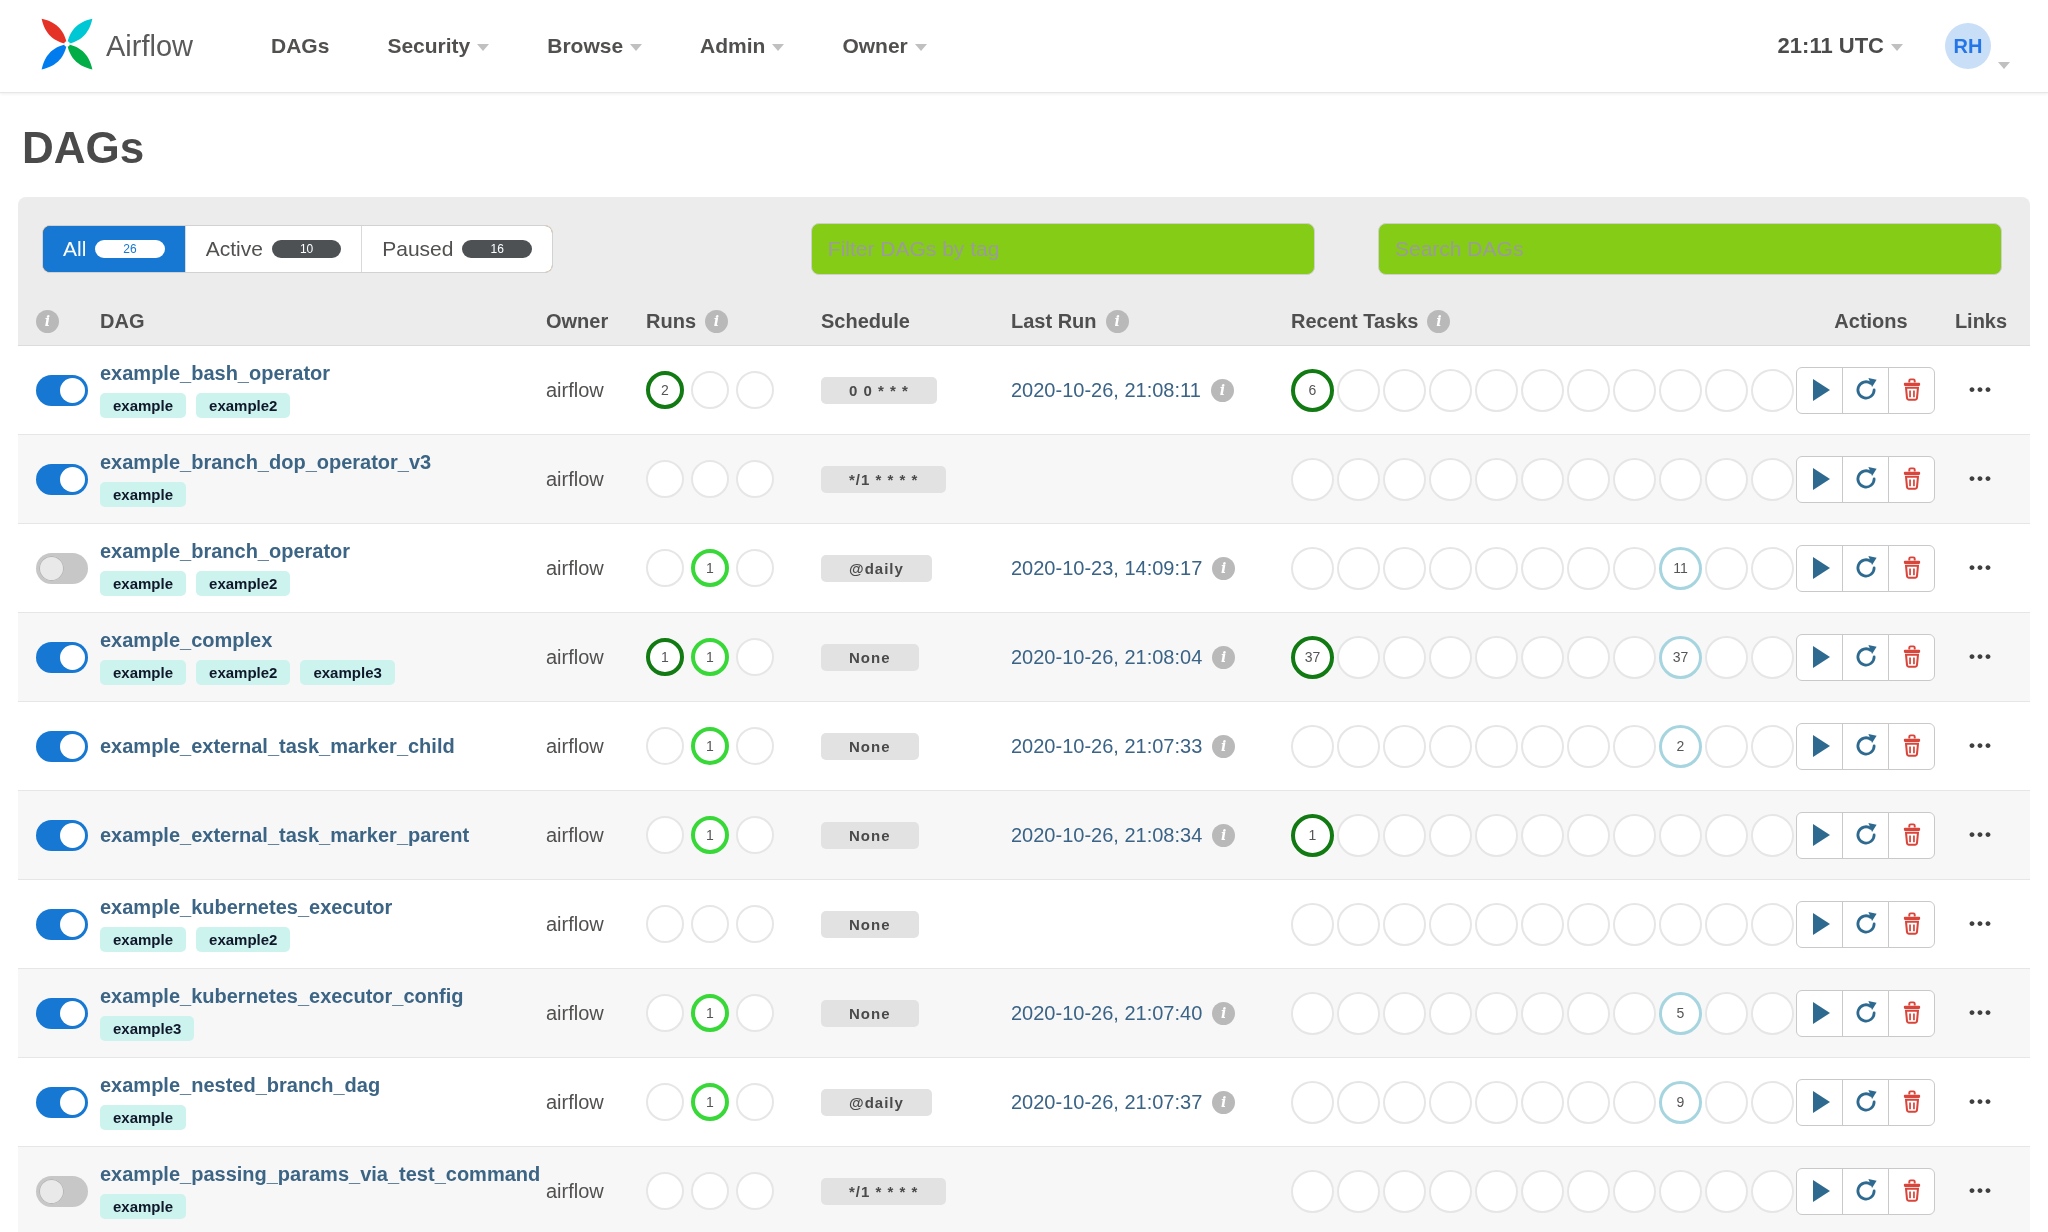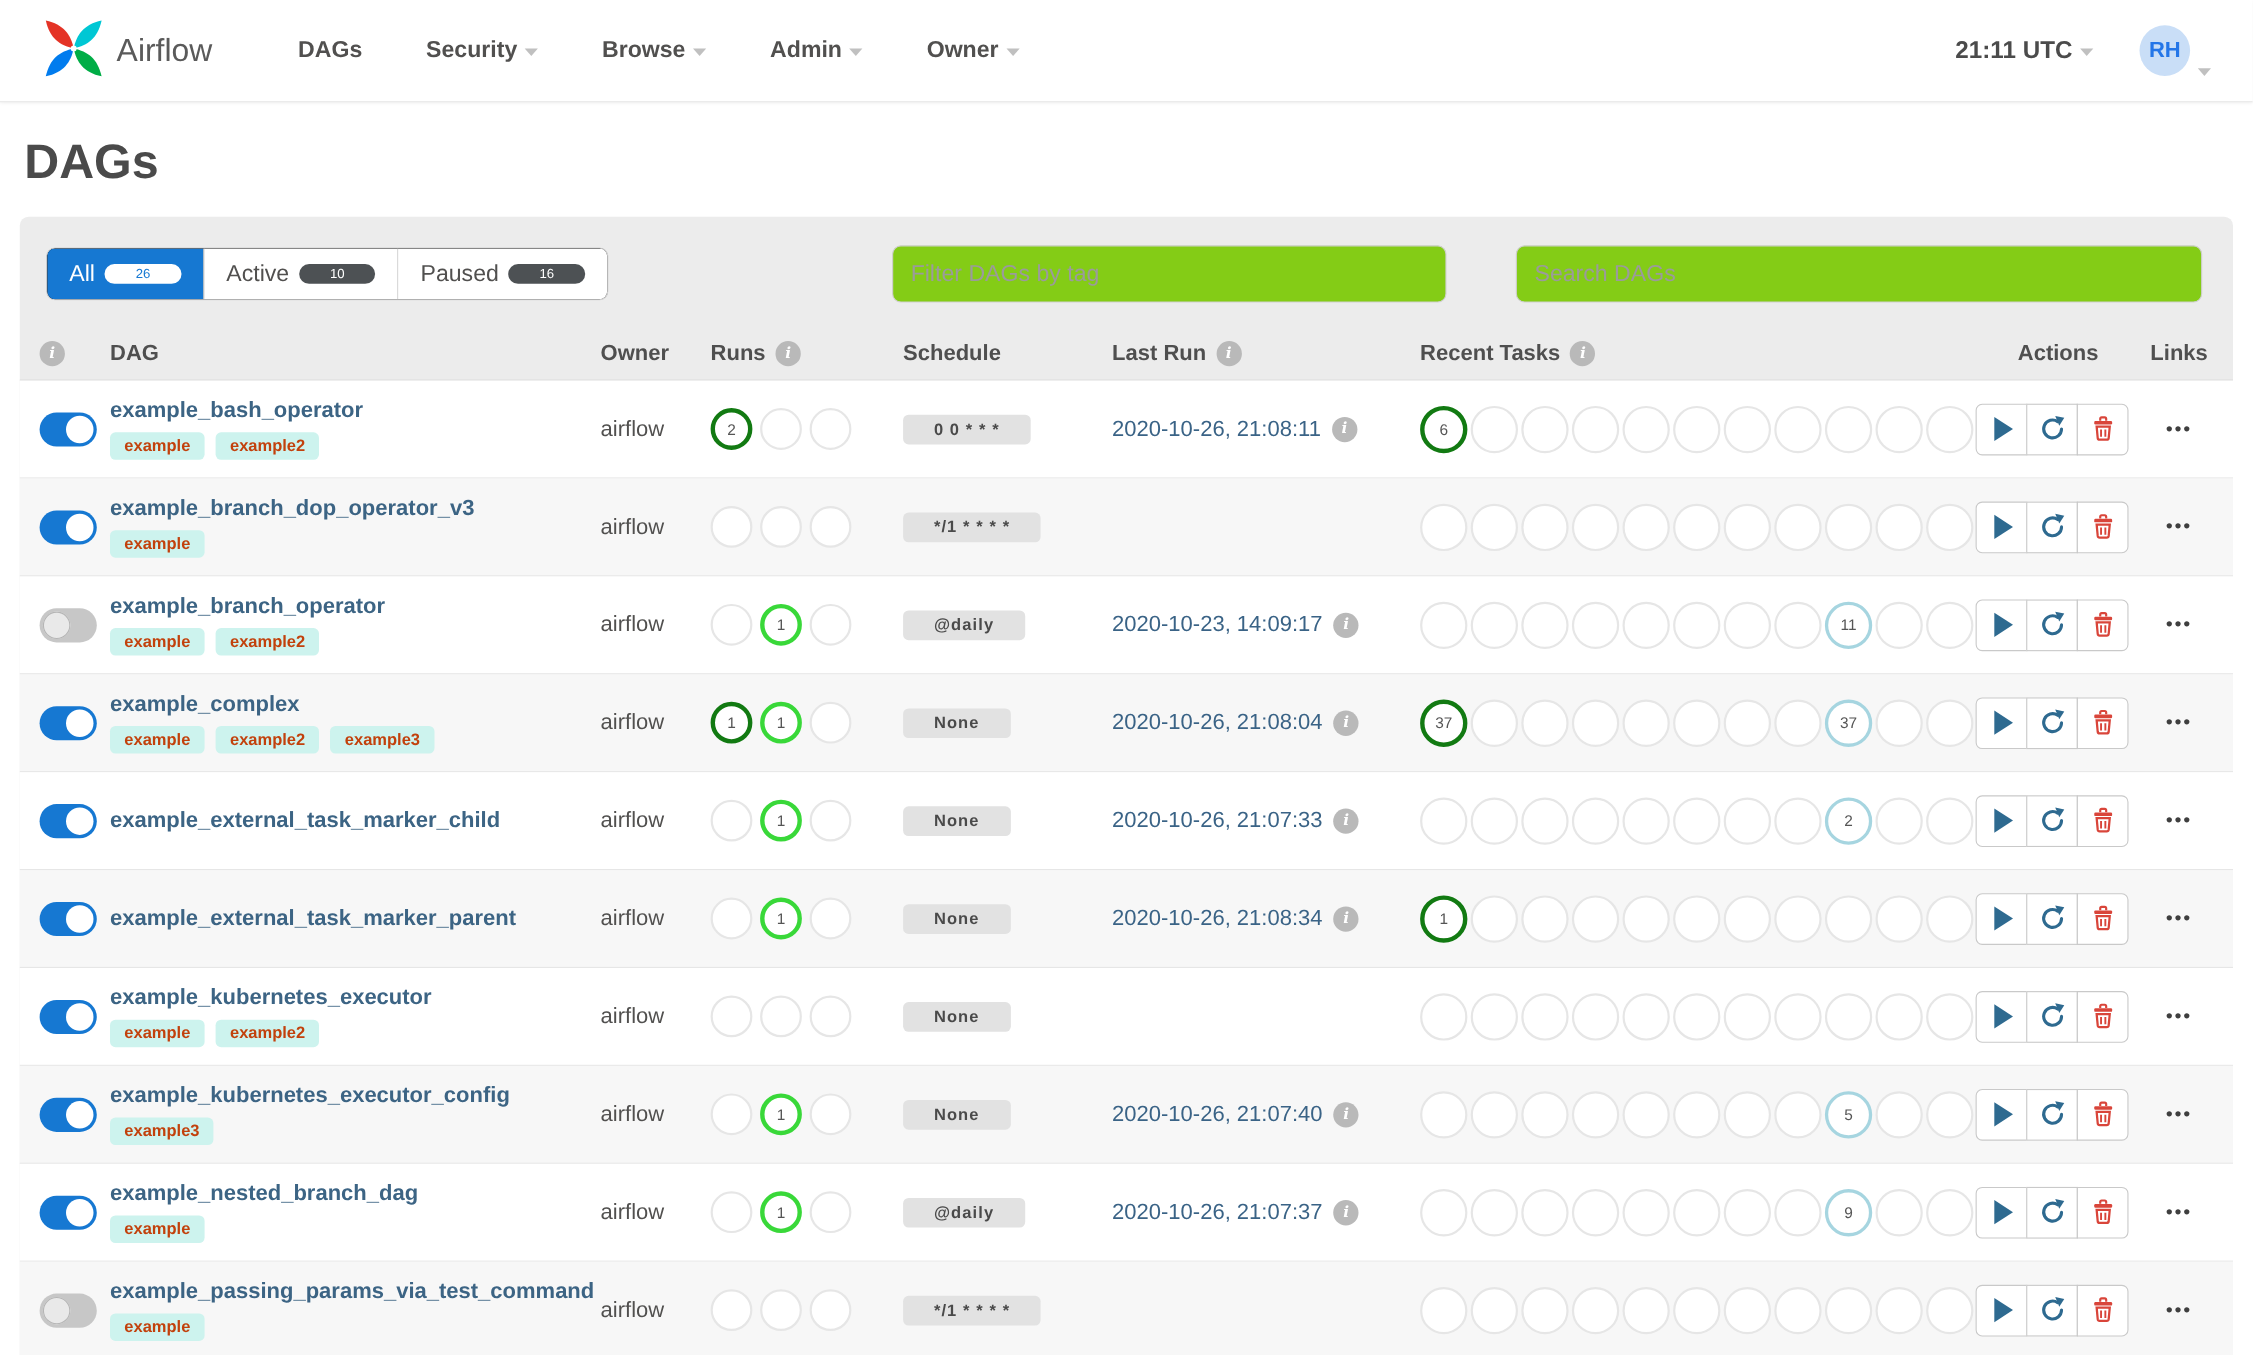--- a/index.html
+++ b/index.html
@@ -16,21 +16,21 @@
   .nav-right{margin-left:auto;display:flex;align-items:center;gap:42px;}
   .clock{font-size:22px;font-weight:700;color:#4b4b4b;display:flex;align-items:center;}
   .avatar-wrap{display:flex;align-items:flex-end;}
   .avatar{width:46px;height:46px;border-radius:50%;background:#c9def7;color:#2476e8;font-weight:700;
     font-size:20px;display:flex;align-items:center;justify-content:center;cursor:pointer;}
   
   .page-title{font-size:44px;font-weight:700;color:#4a4a4a;margin:30px 0 24px 22px;}
   
   .panel{margin:0 18px;background:#ececec;border-radius:8px;padding-bottom:40px;}
   .filter-bar{display:flex;align-items:center;padding:26px 28px 22px 24px;}
-  .tab-group{display:inline-flex;border-radius:8px;overflow:hidden;border:1px solid #d2d2d2;background:#000000;}
+  .tab-group{display:inline-flex;border-radius:8px;overflow:hidden;border:1px solid #d2d2d2;background:#a16207;}
   .tab{display:flex;align-items:center;gap:9px;padding:11px 20px;font-size:21px;color:#51504f;background:#fff;
     border-left:1px solid #d9d9d9;cursor:pointer;}
   .tab:first-child{border-left:none;}
   .tab.active{background:#1678d2;color:#fff;}
   .tab-badge{border-radius:14px;padding:2px 28px;font-size:12px;font-weight:400;background:#4d5154;color:#fff;}
   .tab.active .tab-badge{background:#fff;color:#1678d2;}
   .input{height:50px;border:1px solid #cfcfcf;border-radius:8px;background:#84cc16;font-size:21px;color:#555;
     padding:0 16px;font-family:inherit;}
   .input::placeholder{color:#9b9b9b;}
   .tag-filter{width:470px;margin-left:258px;}
@@ -41,21 +41,21 @@
   .thead{height:48px;font-size:20px;font-weight:700;color:#4f4f4f;border-bottom:1px solid #dcdcdc;}
   .th{display:flex;align-items:center;gap:9px;}
   .info-icon{width:23px;height:23px;border-radius:50%;background:#b9b9b9;color:#fff;flex:none;
     font-size:14px;font-weight:700;display:inline-flex;align-items:center;justify-content:center;
     font-family:"DejaVu Serif",serif;font-style:italic;}
   .dag-row{min-height:88px;background:#fff;border-bottom:1px solid #e6e6e6;}
   .dag-row.alt{background:#f7f7f7;}
   .dag-cell{padding:12px 0;}
   .dag-link{font-size:20px;font-weight:700;color:#3c6484;text-decoration:none;white-space:nowrap;cursor:pointer;}
   .tag-list{margin-top:8px;display:flex;gap:10px;}
-  .tag{background:#cdf3ee;color:#c2410c;font-size:15px;font-weight:600;padding:4px 13px;border-radius:5px;cursor:pointer;}
+  .tag{background:#cdf3ee;color:#0f172a;font-size:15px;font-weight:600;padding:4px 13px;border-radius:5px;cursor:pointer;}
   .owner{font-size:20px;color:#51504f;}
   .circles{display:flex;align-items:center;}
   .circle{border-radius:50%;background:#fff;display:flex;align-items:center;justify-content:center;
     font-size:14px;color:#555;box-sizing:border-box;flex:none;}
   .run-circle{width:38px;height:38px;margin-right:7px;border:2px solid #e6e6e6;}
   .task-circle{width:43px;height:43px;margin-right:3px;border:2px solid #e6e6e6;}
   .circle.st-success{border:4px solid #127a12;}
   .circle.st-running{border:4px solid #39d839;}
   .circle.st-none{border:3px solid #a6d5e0;}
   .schedule-badge{display:inline-block;background:#e2e2e2;color:#4a4a4a;font-size:15px;font-weight:700;

